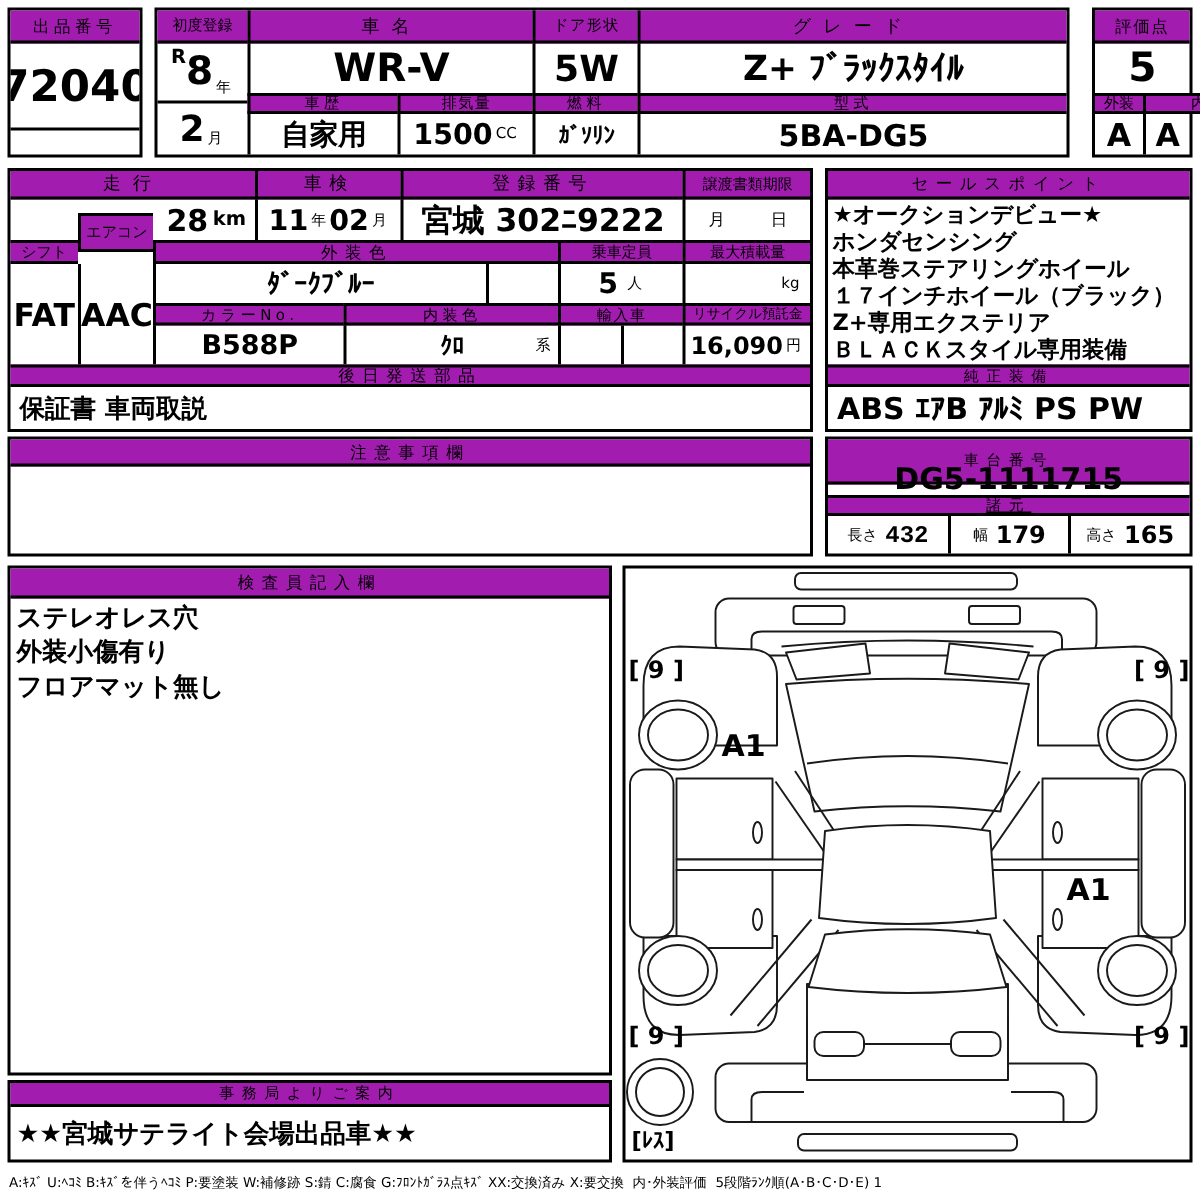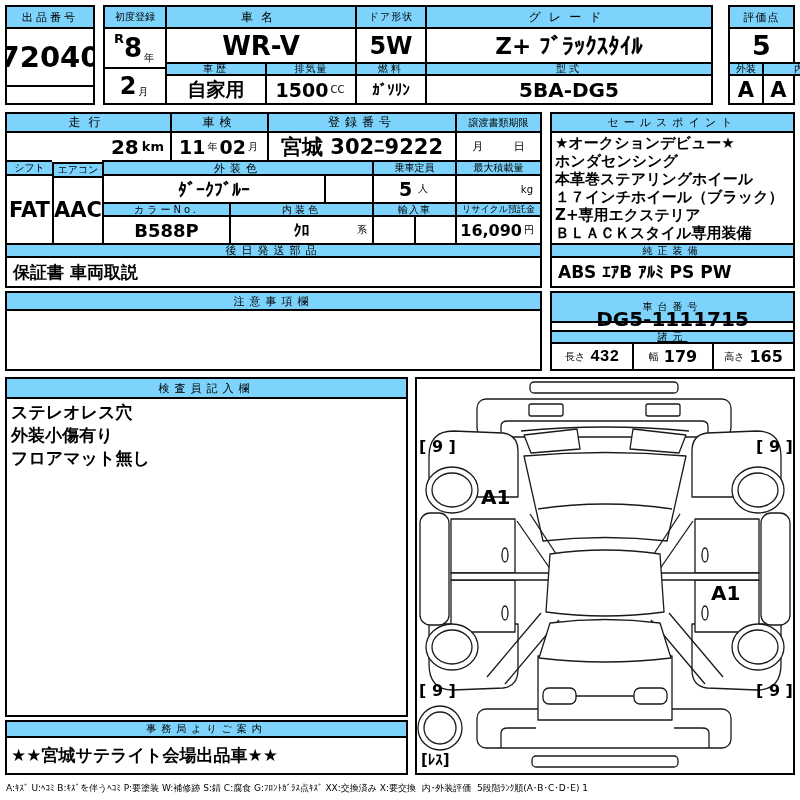--- a/index.html
+++ b/index.html
@@ -1,20 +1,20 @@
 <!DOCTYPE html>
 <html><head>
 <meta charset="utf-8">
 <style>
   html,body{margin:0;padding:0;background:#fff;}
   #sheet{position:relative;width:800px;height:800px;background:#fff;color:#000;
          font-family:"DejaVu Sans","Liberation Sans",sans-serif;overflow:hidden;}
   .box{position:absolute;border:2px solid #000;box-sizing:border-box;background:#fff;}
   .cell{position:absolute;box-sizing:border-box;display:flex;align-items:center;justify-content:center;overflow:hidden;white-space:nowrap;}
-  .gray{background:#7dd3fc;}
+  .gray{background:#a21caf;}
   .bb{border-bottom:2px solid #000;} .bt{border-top:2px solid #000;}
   .bl{border-left:2px solid #000;}
   .left{justify-content:flex-start;} .right{justify-content:flex-end;}
   .b{font-weight:bold;}
   .ls1{letter-spacing:1px;} .ls3{letter-spacing:3px;} .ls5{letter-spacing:5px;} .ls8{letter-spacing:8px;}
   .h10{font-size:10px;} .h11{font-size:11px;} .h12{font-size:12px;} .h9{font-size:9px;}
   .unit{font-size:10px;font-weight:normal;margin:0 2px;}
   .usm{font-size:10px;margin:0 2px;}
   .lines{position:absolute;box-sizing:border-box;font-weight:bold;}
   .lines div{white-space:nowrap;}
@@ -92,21 +92,21 @@
       <span class="b" style="font-size:19px;">02</span>
       <span class="usm">月</span>
     </div>
     <div class="cell bl b" style="left:260px;top:19px;width:188px;height:27px;font-size:21px;">宮城 302ﾆ9222</div>
     <div class="cell bl h11" style="left:448px;top:19px;width:85px;height:27px;justify-content:space-around;">
       <span>月</span>
       <span>日</span>
     </div>
 
     <div class="cell gray bt bb h10" style="left:0;top:46px;width:45px;height:16px;">シフト</div>
-    <div class="cell gray bt bb bl h10" style="left:45px;top:48px;width:50px;height:16px;">エアコン</div>
+    <div class="cell gray bt bb bl h10" style="left:45px;top:28px;width:50px;height:26px;">エアコン</div>
     <div class="cell gray bt bb bl h11 ls5" style="left:95px;top:46px;width:270px;height:16px;">外装色</div>
     <div class="cell gray bt bb bl h10" style="left:365px;top:46px;width:83px;height:16px;text-align:right;">乗車定員</div>
     <div class="cell gray bt bb bl h10" style="left:448px;top:46px;width:85px;height:16px;">最大積載量</div>
 
     <div class="cell b" style="left:0;top:62px;width:45px;height:67px;font-size:21px;">FAT</div>
     <div class="cell bl b" style="left:45px;top:62px;width:50px;height:67px;font-size:21px;">AAC</div>
 
     <div class="cell bl b" style="left:95px;top:62px;width:222px;height:26px;font-size:18px;">ﾀﾞｰｸﾌﾞﾙｰ</div>
     <div class="cell bl" style="left:317px;top:62px;width:48px;height:26px;"></div>
     <div class="cell bl" style="left:365px;top:62px;width:83px;height:26px;">
@@ -142,21 +142,21 @@
     <div class="cell gray bb h11 ls5" style="left:0;top:0;width:241px;height:19px;">セールスポイント</div>
     <div class="lines" style="left:0;top:19px;width:241px;height:110px;font-size:15px;line-height:18px;padding:1px 3px;">
       <div>★オークションデビュー★</div>
       <div>ホンダセンシング</div>
       <div>本革巻ステアリングホイール</div>
       <div>１７インチホイール（ブラック）</div>
       <div>Z+専用エクステリア</div>
       <div>ＢＬＡＣＫスタイル専用装備</div>
     </div>
     <div class="cell gray bt bb h10 ls5" style="left:0;top:129px;width:241px;height:15px;">純正装備</div>
-    <div class="cell left b" style="left:0;top:144px;width:241px;height:28px;font-size:17px;padding-left:6px;">ABS ｴｱB ｱﾙﾐ PS PW</div>
+    <div class="cell left b" style="left:0;top:144px;width:241px;height:28px;font-size:20px;padding-left:6px;">ABS ｴｱB ｱﾙﾐ PS PW</div>
   </div>
 
   <div class="box" style="left:5px;top:291px;width:537px;height:80px;">
     <div class="cell gray bb h11 ls5" style="left:0;top:0;width:533px;height:18px;">注意事項欄</div>
     <div class="cell left" style="left:0;top:18px;width:533px;height:58px;"></div>
   </div>
 
   <div class="box" style="left:550px;top:291px;width:245px;height:80px;">
     <div class="cell gray bb h10 ls5" style="left:0;top:0;width:241px;height:30px;">車台番号</div>
     <div class="cell b" style="left:0;top:14px;width:241px;height:23px;font-size:20px;">DG5-1111715</div>

